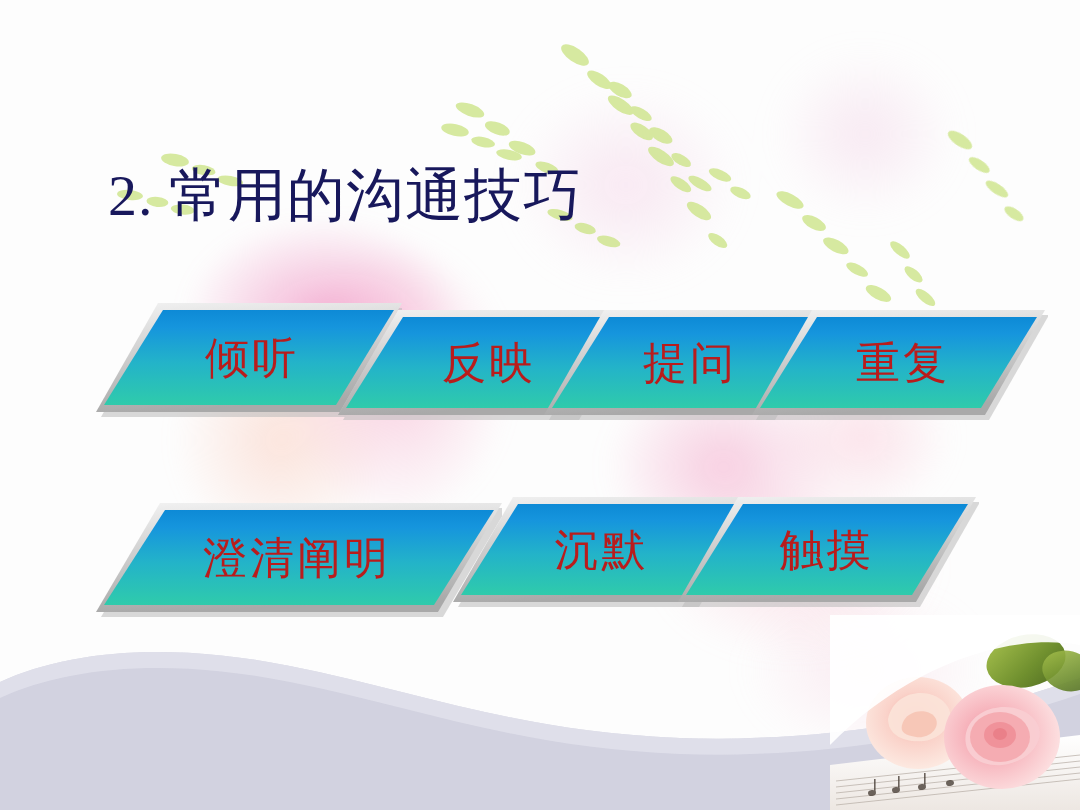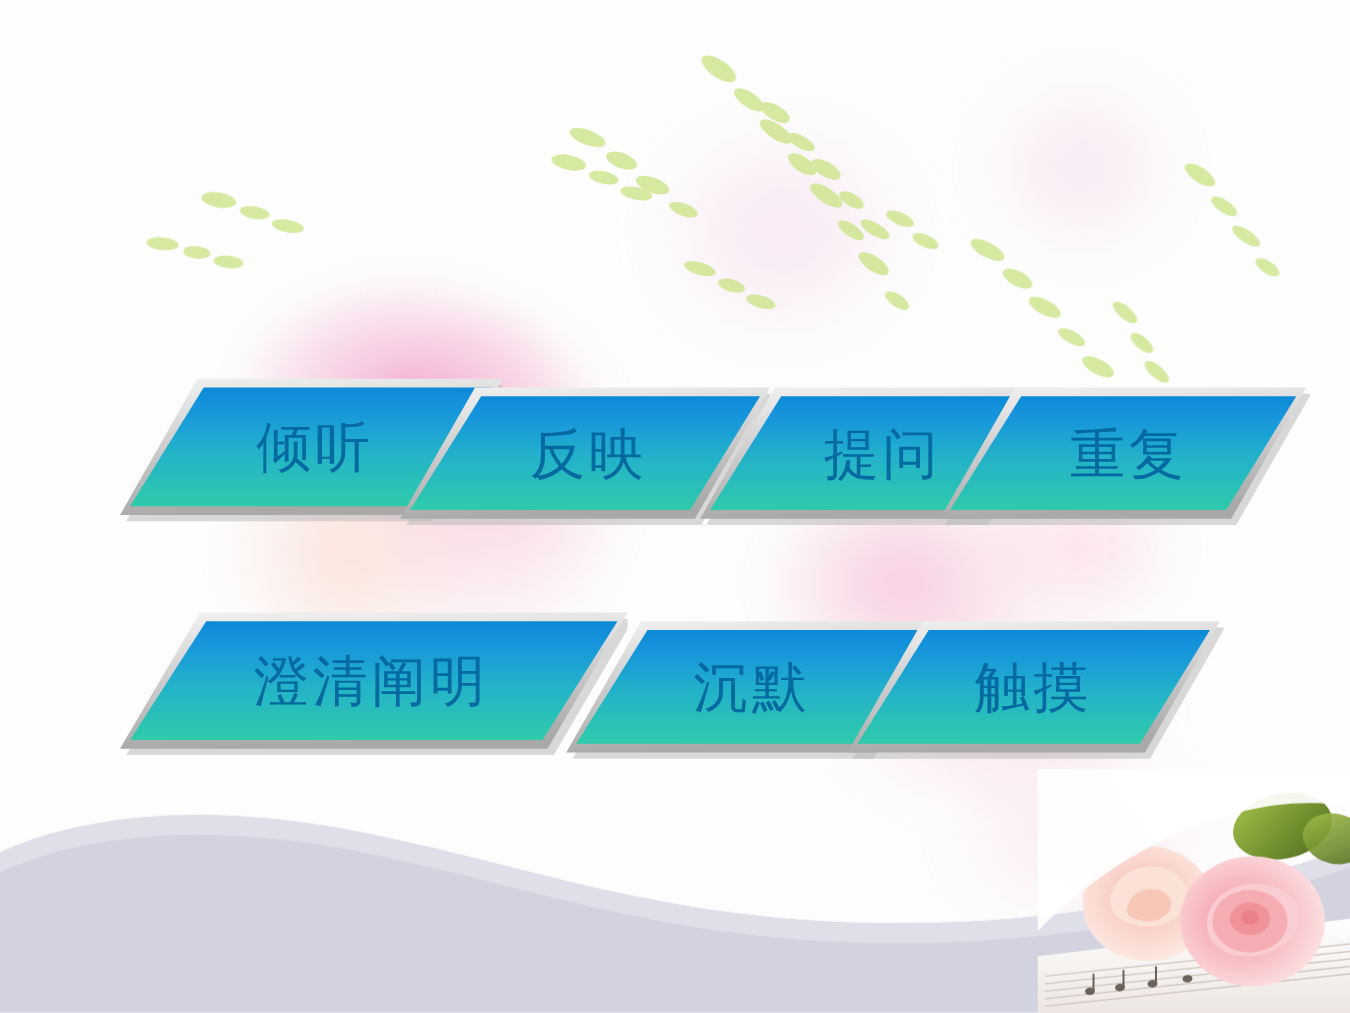--- a/index.html
+++ b/index.html
@@ -89,21 +89,21 @@
   .chev {
     position: absolute;
     display: block;
   }
   .chev .label {
     position: absolute;
     inset: 0;
     display: flex;
     align-items: center;
     justify-content: center;
-    color: #0369a1;
+    color: #b91c1c;
     font-size: 44px;
     letter-spacing: 3px;
     font-family: "Liberation Serif", "DejaVu Serif", serif;
     white-space: nowrap;
     pointer-events: none;
   }
   .chev.r1 .label { padding-left: 10px; }
 </style>
 </head>
 <body>
@@ -253,20 +253,21 @@
       <path d="M136,118 C144,86 196,84 208,110 C216,128 196,148 172,150 C148,152 132,138 136,118 Z" fill="#f9cdd2" opacity="0.95"></path>
       <ellipse cx="170" cy="122" rx="30" ry="25" fill="#f4a8ae" opacity="0.9"></ellipse>
       <ellipse cx="170" cy="120" rx="16" ry="13" fill="#ef9099" opacity="0.95"></ellipse>
       <ellipse cx="170" cy="119" rx="7" ry="6" fill="#ea8089"></ellipse>
 
       <path d="M0,0 L250,0 L250,30 C 170,16 70,58 0,130 Z" fill="#ffffff" opacity="0.92"></path>
       <rect x="0" y="0" width="250" height="195" fill="none"></rect>
     </svg>
   </div>
 
+  <div class="title">2. 常用的沟通技巧</div>
 
   <div class="diagram">
 
     <div class="chev r1" style="left:92px; top:298px; width:310px; height:120px;">
       <svg viewBox="0 0 310 120" width="310" height="120">
         <defs>
           <linearGradient id="g1" x1="0" y1="0" x2="0" y2="1">
             <stop offset="0%" stop-color="#0d8ad6"></stop>
             <stop offset="18%" stop-color="#1695dd"></stop>
             <stop offset="55%" stop-color="#23b3c9"></stop>
@@ -278,21 +279,21 @@
             <stop offset="100%" stop-color="#a9a9a9"></stop>
           </linearGradient>
         </defs>
         <polygon points="66,5 310,5 248,114 4,114" fill="#b9b9b9" opacity="0.55" transform="translate(5,5)"></polygon>
         <polygon points="66,5 310,5 248,114 4,114" fill="url(#bev1)"></polygon>
         <polygon points="71,12 302,12 244,107 12,107" fill="url(#g1)"></polygon>
       </svg>
       <span class="label">倾听</span>
     </div>
 
-    <div class="chev r1" style="left:316px; top:305px; width:300px; height:116px;">
+    <div class="chev r1" style="left:334px; top:305px; width:300px; height:116px;">
       <svg viewBox="0 0 300 116" width="300" height="116">
         <defs>
           <linearGradient id="g2" x1="0" y1="0" x2="0" y2="1">
             <stop offset="0%" stop-color="#0d8ad6"></stop>
             <stop offset="18%" stop-color="#1695dd"></stop>
             <stop offset="55%" stop-color="#23b3c9"></stop>
             <stop offset="100%" stop-color="#2fcbab"></stop>
           </linearGradient>
           <linearGradient id="bev2" x1="0" y1="0" x2="0.2" y2="1">
             <stop offset="0%" stop-color="#f2f2f2"></stop>
@@ -300,21 +301,21 @@
             <stop offset="100%" stop-color="#a9a9a9"></stop>
           </linearGradient>
         </defs>
         <polygon points="64,5 300,5 240,110 4,110" fill="#b9b9b9" opacity="0.55" transform="translate(5,5)"></polygon>
         <polygon points="64,5 300,5 240,110 4,110" fill="url(#bev2)"></polygon>
         <polygon points="69,12 292,12 236,103 12,103" fill="url(#g2)"></polygon>
       </svg>
       <span class="label">反映</span>
     </div>
 
-    <div class="chev r1" style="left:556px; top:305px; width:290px; height:116px;">
+    <div class="chev r1" style="left:540px; top:305px; width:290px; height:116px;">
       <svg viewBox="0 0 290 116" width="290" height="116">
         <defs>
           <linearGradient id="g3" x1="0" y1="0" x2="0" y2="1">
             <stop offset="0%" stop-color="#0d8ad6"></stop>
             <stop offset="18%" stop-color="#1695dd"></stop>
             <stop offset="55%" stop-color="#23b3c9"></stop>
             <stop offset="100%" stop-color="#2fcbab"></stop>
           </linearGradient>
           <linearGradient id="bev3" x1="0" y1="0" x2="0.2" y2="1">
             <stop offset="0%" stop-color="#f2f2f2"></stop>
@@ -344,21 +345,21 @@
             <stop offset="100%" stop-color="#a9a9a9"></stop>
           </linearGradient>
         </defs>
         <polygon points="64,5 297,5 237,110 4,110" fill="#b9b9b9" opacity="0.55" transform="translate(4,5)"></polygon>
         <polygon points="64,5 297,5 237,110 4,110" fill="url(#bev4)"></polygon>
         <polygon points="69,12 289,12 233,103 12,103" fill="url(#g4)"></polygon>
       </svg>
       <span class="label">重复</span>
     </div>
 
-    <div class="chev r2" style="left:92px; top:485px; width:410px; height:120px;">
+    <div class="chev r2" style="left:92px; top:498px; width:410px; height:120px;">
       <svg viewBox="0 0 410 120" width="410" height="120">
         <defs>
           <linearGradient id="g5" x1="0" y1="0" x2="0" y2="1">
             <stop offset="0%" stop-color="#0d8ad6"></stop>
             <stop offset="18%" stop-color="#1695dd"></stop>
             <stop offset="55%" stop-color="#23b3c9"></stop>
             <stop offset="100%" stop-color="#2fcbab"></stop>
           </linearGradient>
           <linearGradient id="bev5" x1="0" y1="0" x2="0.15" y2="1">
             <stop offset="0%" stop-color="#f2f2f2"></stop>

